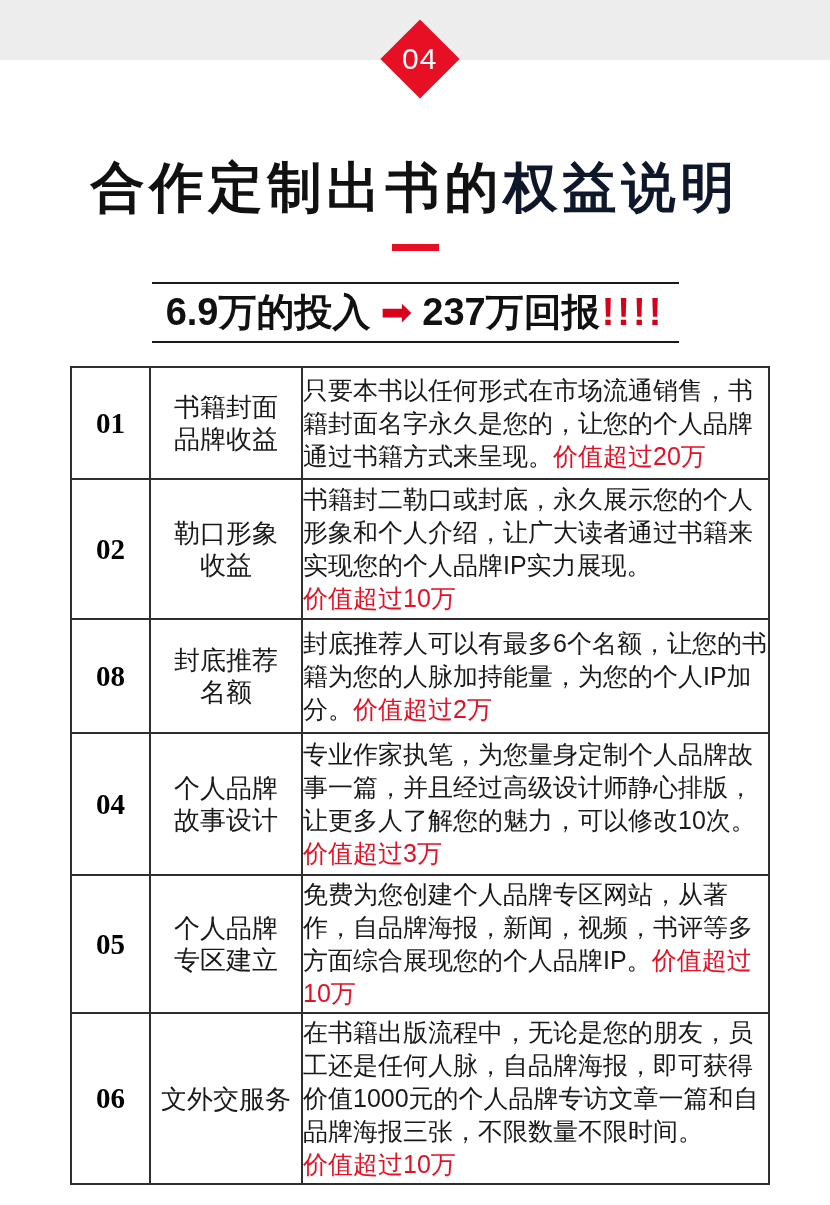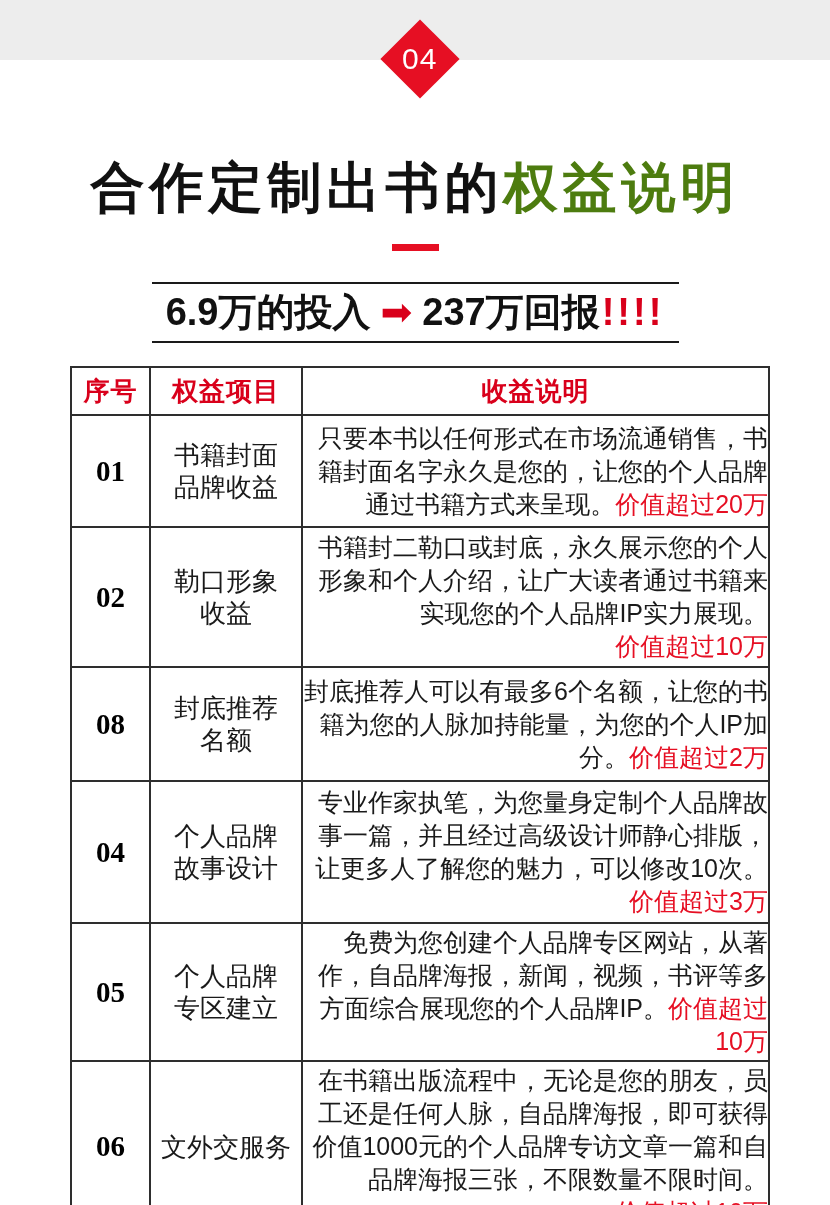--- a/index.html
+++ b/index.html
@@ -40,21 +40,21 @@
   .title {
     margin: 99px 0 0 0;
     text-align: center;
     font-size: 54px;
     line-height: 56px;
     font-weight: bold;
     letter-spacing: 5px;
     white-space: nowrap;
   }
   .title .t-black { color: #111111; }
-  .title .t-red   { color: #4d7c0f; }
+  .title .t-red   { color: #0f172a; }
   .dash {
     width: 47px;
     height: 7px;
     background: #e60f23;
     margin: 29px auto 0 auto;
   }
   .banner {
     width: 527px;
     margin: 31px auto 0 auto;
     border-top: 2px solid #1a1a1a;
@@ -98,21 +98,21 @@
   td.item {
     text-align: center;
     font-size: 26px;
     line-height: 32px;
     white-space: pre-line;
     color: #1a1a1a;
   }
   td.desc {
     font-size: 25px;
     line-height: 33px;
-    text-align: right;
+    text-align: left;
     padding-left: 16px;
     padding-right: 2px;
     white-space: pre-line;
     color: #1a1a1a;
   }
   td.desc .value { color: #e60f23; }
   tr.r1 td { height: 106px; }
   tr.r2 td { height: 134px; }
   tr.r3 td { height: 108px; }
   tr.r4 td { height: 136px; }
@@ -134,25 +134,20 @@
 
 <div class="banner"><span class="b-black">6.9万的投入</span><span class="b-arrow">➡</span><span class="b-black">237万回报</span><span class="b-exclaim">!!!!</span></div>
 
 <table class="rights">
   <colgroup>
     <col style="width:79px">
     <col style="width:152px">
     <col style="width:467px">
   </colgroup>
   <tbody>
-      <tr>
-    <th class="hdr">序号</th>
-    <th class="hdr">权益项目</th>
-    <th class="hdr">收益说明</th>
-  </tr>
   <tr class="r1">
     <td class="no">01</td>
     <td class="item">书籍封面
 品牌收益</td>
     <td class="desc"><span>只要本书以任何形式在市场流通销售，书籍封面名字永久是您的，让您的个人品牌通过书籍方式来呈现。</span><span class="value">价值超过20万</span></td>
   </tr>
   <tr class="r2">
     <td class="no">02</td>
     <td class="item">勒口形象
 收益</td>

